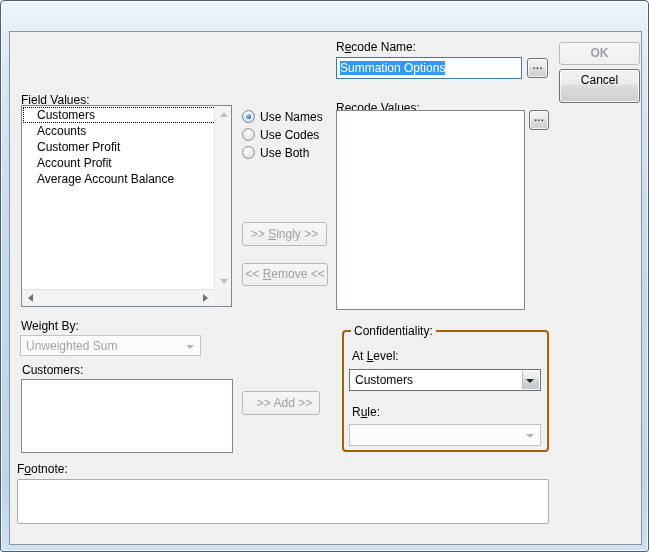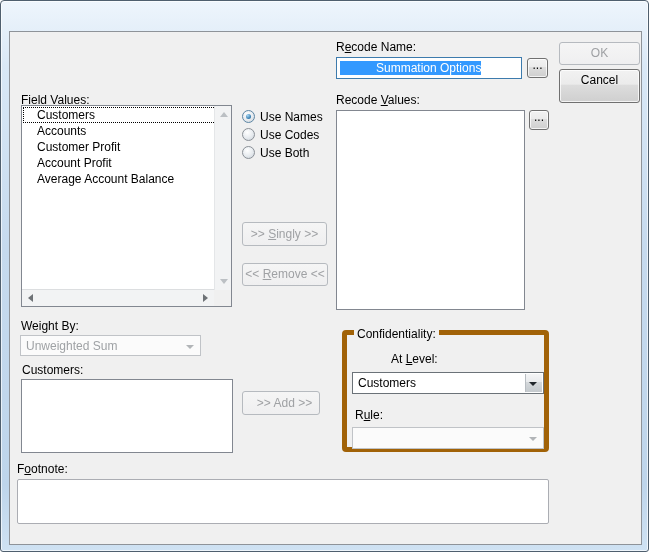--- a/index.html
+++ b/index.html
@@ -41,21 +41,21 @@
     background:#f0f0f0; border:1px solid #8e9399;
   }
   .lbl { position:absolute; white-space:nowrap; }
 
   
   .textbox {
     position:absolute; background:#fff; border:1px solid #abadb3;
     padding:3px 3px 0 3px; overflow:hidden; white-space:nowrap;
   }
   .textbox.focused { border-color:#3d7bad; }
-  .selection { background:#3399ff; color:#fff;padding-left:36px; }
+  .selection { background:#3399ff; color:#fff; }
 
   
   .btn { position:absolute; text-align:center; border-radius:3px; cursor:default; }
   .btn.enabled {
     border:1px solid #707070; color:#000;
     background:linear-gradient(180deg,#f2f2f2 0%,#ebebeb 45%,#dddddd 46%,#cfcfcf 100%);
     box-shadow:inset 0 0 0 1px rgba(255,255,255,.75);
   }
   .btn.disabled {
     border:1px solid #b6babf; color:#9fa1a4;
@@ -98,37 +98,37 @@
   .combo.enabled .combo-btn {
     position:absolute; right:1px; top:1px; bottom:1px; width:17px; border-left:1px solid #b8bdc2;
     background:linear-gradient(180deg,#f4f5f6 0%,#e8eaec 45%,#d4d8db 46%,#c4c9cd 100%);
   }
   .combo .carrow { position:absolute; right:6px; top:9px; width:0; height:0;
     border-left:4px solid transparent; border-right:4px solid transparent; border-top:4px solid #20262b; }
   .combo.disabled { background:#fbfbfb; border:1px solid #c0c3c7; color:#9fa2a5; }
   .combo.disabled .carrow { border-top-color:#b2b5b8; }
 
   
-  .groupbox { position:absolute; border:5px solid #a16207; border-radius:4px; }
+  .groupbox { position:absolute; border:2px solid #a16207; border-radius:4px; }
   .groupbox-title { position:absolute; top:-8px; left:7px; background:#f0f0f0; padding:0 3px; }
 </style>
 </head>
 <body>
 
 <div class="window">
 
 
   <div class="client">
 
 
     <div class="lbl" style="left:326px; top:8px;">R<u>e</u>code Name:</div>
     <div class="textbox focused" style="left:326px; top:25px; width:186px; height:22px;"><span class="selection">Summation Options</span></div>
     <div class="btn enabled" style="left:517px; top:26px; width:21px; height:20px; line-height:12px;">...</div>
 
-    <div class="btn disabled" style="left:549px; top:10px; width:81px; height:23px; line-height:21px;">OK</div>
+    <div class="btn disabled" style="left:549px; top:10px; width:81px; height:23px; line-height:21px;font-weight:bold;">OK</div>
     <div class="btn enabled" style="left:549px; top:37px; width:81px; height:34px; line-height:20px;">Cancel</div>
 
     <div class="lbl" style="left:11px; top:61px;"><u>F</u>ield Values:</div>
     <div class="listbox" style="left:11px; top:73px; width:211px; height:202px;">
       <div class="list-items">
           <div class="list-item focused">Customers</div>
           <div class="list-item">Accounts</div>
           <div class="list-item">Customer Profit</div>
           <div class="list-item">Account Profit</div>
           <div class="list-item">Average Account Balance</div>
@@ -150,41 +150,41 @@
     <div class="radio-row" style="top:96px;">
       <span class="radio"></span><span>Use Codes</span>
     </div>
     <div class="radio-row" style="top:114px;">
       <span class="radio"></span><span>Use Both</span>
     </div>
 
     <div class="btn disabled" style="left:232px; top:190px; width:85px; height:24px; line-height:22px;">&gt;&gt; <u>S</u>ingly &gt;&gt;</div>
     <div class="btn disabled" style="left:232px; top:231px; width:86px; height:23px; line-height:21px;">&lt;&lt; <u>R</u>emove &lt;&lt;</div>
 
-    <div class="lbl" style="left:326px; top:61px;">Recode <u>V</u>alues:</div>
+    <div class="lbl" style="left:326px; top:69px;">Recode <u>V</u>alues:</div>
     <div class="listbox" style="left:326px; top:78px; width:189px; height:200px;">
       <div class="list-items"></div>
     </div>
     <div class="btn enabled" style="left:519px; top:78px; width:20px; height:20px; line-height:12px;">...</div>
 
     <div class="lbl" style="left:11px; top:287px;">Weight By:</div>
     <div class="combo disabled" style="left:10px; top:303px; width:181px; height:21px;">
       <span class="combo-text">Unweighted Sum</span>
       <span class="carrow"></span>
     </div>
 
     <div class="lbl" style="left:12px; top:331px;">Customers:</div>
     <div class="listbox" style="left:11px; top:347px; width:212px; height:74px;">
       <div class="list-items"></div>
     </div>
     <div class="btn disabled" style="left:232px; top:359px; width:78px; height:24px; line-height:22px;padding-left:7px;">&gt;&gt; Add &gt;&gt;</div>
 
     <div class="groupbox" style="left:332px; top:298px; width:207px; height:122px;">
       <div class="groupbox-title">Confidentiality:</div>
-      <div class="lbl" style="left:8px; top:17px;margin-left:36px;">At <u>L</u>evel:</div>
+      <div class="lbl" style="left:8px; top:17px;">At <u>L</u>evel:</div>
       <div class="combo enabled" style="left:5px; top:37px; width:192px; height:22px;">
         <span class="combo-text">Customers</span>
         <span class="combo-btn"></span>
         <span class="carrow"></span>
       </div>
       <div class="lbl" style="left:8px; top:73px;">R<u>u</u>le:</div>
       <div class="combo disabled" style="left:5px; top:92px; width:192px; height:22px;">
         <span class="carrow"></span>
       </div>
     </div>

